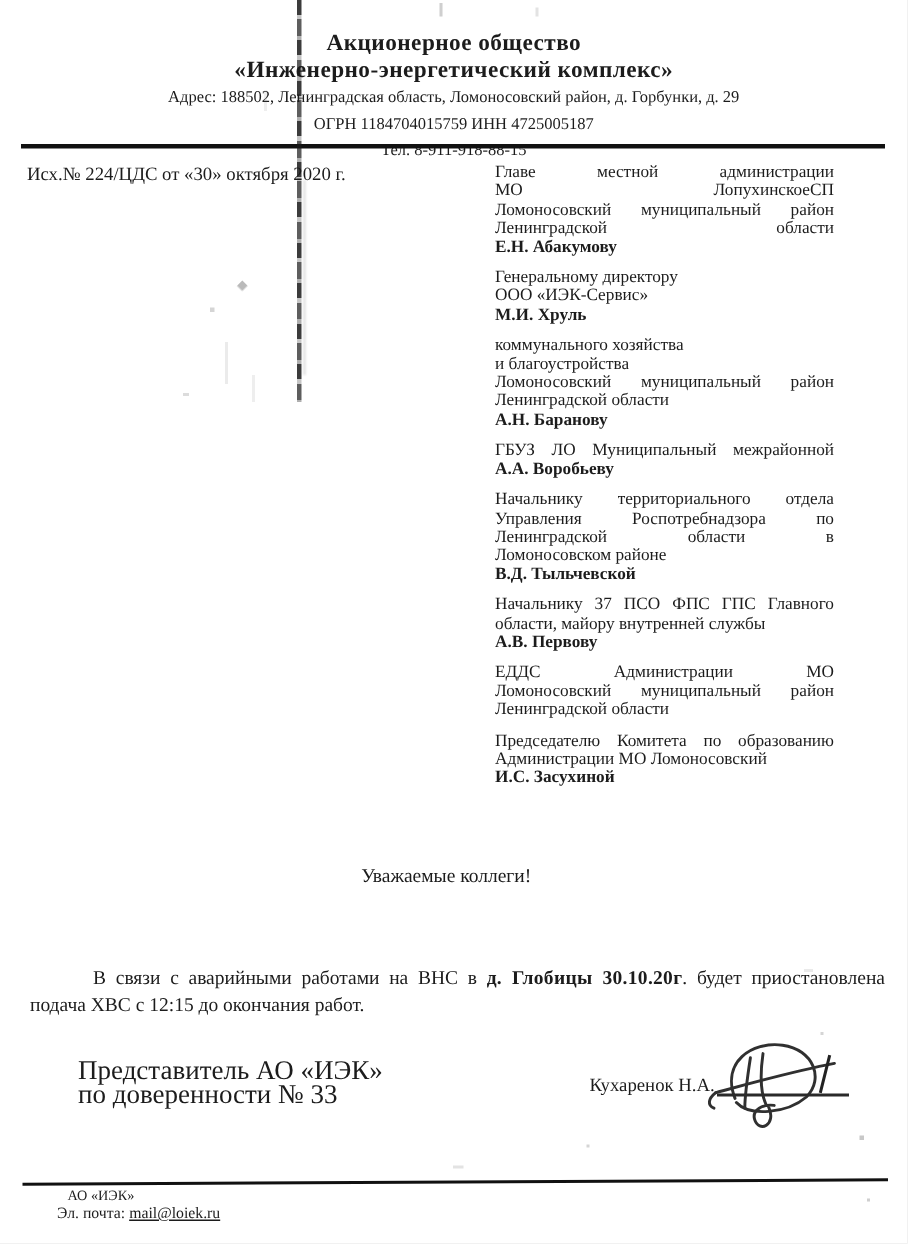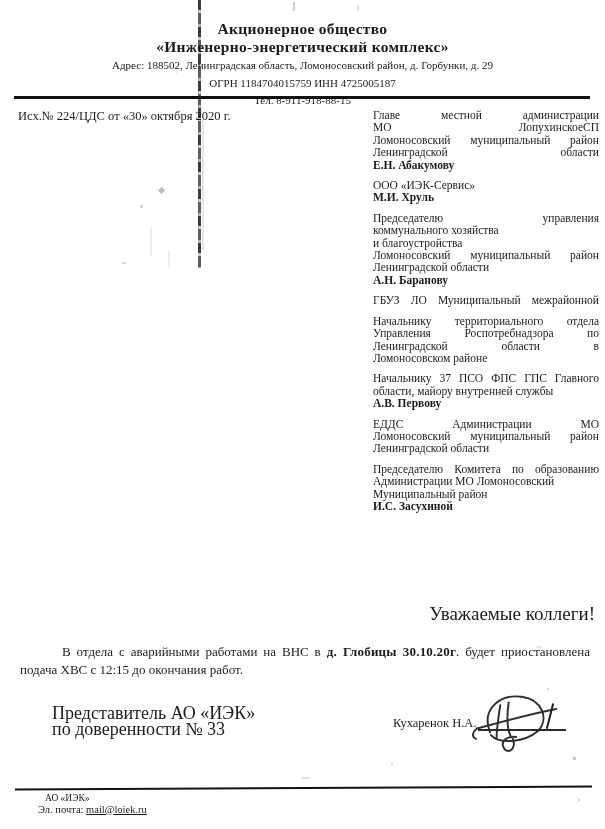--- a/index.html
+++ b/index.html
@@ -11,27 +11,27 @@
   
   .header{position:absolute;top:20px;left:0;right:0;text-align:center;}
   .org-type{font-size:15.5px;font-weight:bold;line-height:17px;letter-spacing:.3px;}
   .org-name{font-size:15.5px;font-weight:bold;line-height:17px;letter-spacing:.3px;margin-top:1px;}
   .hdr-small{font-size:11px;line-height:12.5px;margin-top:5px;}
   .hdr-addr{margin-top:4px;}
   .rule-top{position:absolute;top:96px;left:14px;width:576px;height:2.6px;background:#111;}
   
   .outgoing{position:absolute;top:109px;left:18px;font-size:12.5px;}
   
-  .addressees{position:absolute;top:109px;left:330px;width:226px;font-size:11.5px;line-height:12.4px;margin-left:43px;}
+  .addressees{position:absolute;top:109px;left:330px;width:226px;font-size:11.5px;line-height:12.4px;}
   .addr-block{margin-bottom:8px;}
   .addr-line{white-space:normal;}
   .addr-line.just{text-align:justify;text-align-last:justify;}
   .addr-line.bold{font-weight:bold;}
   
-  .salutation{position:absolute;top:603px;left:0;right:10px;text-align:right;font-size:19px;}
+  .salutation{position:absolute;top:576px;left:0;right:10px;text-align:center;font-size:13px;}
   .body-par{position:absolute;top:630px;left:20px;width:570px;font-size:13px;line-height:17.5px;
             text-align:justify;text-indent:42px;}
   .body-par b{letter-spacing:.2px;}
   
   .sig-left{position:absolute;top:706px;left:52px;font-size:18px;line-height:15.5px;}
   .sig-name{position:absolute;top:716px;left:393px;font-size:12.5px;}
   .sig-scribble{position:absolute;top:688px;left:462px;width:112px;height:68px;}
   .sig-underline{position:absolute;top:729px;left:478px;width:88px;height:1.6px;background:#2a2a2a;}
   .sig-slash{position:absolute;top:703px;left:549px;width:1.8px;height:26px;background:#222;transform:rotate(14deg);}
   
@@ -67,60 +67,61 @@
 
   <div class="addressees">
       <div class="addr-block">
         <div class="addr-line just">Главе местной администрации</div>
         <div class="addr-line just">МО ЛопухинскоеСП</div>
         <div class="addr-line just">Ломоносовский муниципальный район</div>
         <div class="addr-line just">Ленинградской области</div>
         <div class="addr-line bold">Е.Н. Абакумову</div>
       </div>
       <div class="addr-block">
+        <div class="addr-line">Генеральному директору</div>
         <div class="addr-line">ООО «ИЭК-Сервис»</div>
         <div class="addr-line bold">М.И. Хруль</div>
       </div>
       <div class="addr-block">
-        <div class="addr-line just">Председателю управления</div>
         <div class="addr-line">коммунального хозяйства</div>
         <div class="addr-line">и благоустройства</div>
         <div class="addr-line just">Ломоносовский муниципальный район</div>
         <div class="addr-line">Ленинградской области</div>
         <div class="addr-line bold">А.Н. Баранову</div>
       </div>
       <div class="addr-block">
         <div class="addr-line just">ГБУЗ ЛО Муниципальный межрайонной</div>
+        <div class="addr-line bold">А.А. Воробьеву</div>
       </div>
       <div class="addr-block">
         <div class="addr-line just">Начальнику территориального отдела</div>
         <div class="addr-line just">Управления Роспотребнадзора по</div>
         <div class="addr-line just">Ленинградской области в</div>
         <div class="addr-line">Ломоносовском районе</div>
+        <div class="addr-line bold">В.Д. Тыльчевской</div>
       </div>
       <div class="addr-block">
         <div class="addr-line just">Начальнику 37 ПСО ФПС ГПС Главного</div>
         <div class="addr-line">области, майору внутренней службы</div>
         <div class="addr-line bold">А.В. Первову</div>
       </div>
       <div class="addr-block">
         <div class="addr-line just">ЕДДС Администрации МО</div>
         <div class="addr-line just">Ломоносовский муниципальный район</div>
         <div class="addr-line">Ленинградской области</div>
       </div>
       <div class="addr-block">
         <div class="addr-line just">Председателю Комитета по образованию</div>
         <div class="addr-line">Администрации МО Ломоносовский</div>
-        <div class="addr-line">Муниципальный район</div>
         <div class="addr-line bold">И.С. Засухиной</div>
       </div>
     </div>
 
   <div class="salutation">Уважаемые коллеги!</div>
-  <p class="body-par"><span>В отдела с аварийными работами на ВНС в </span><b>д. Глобицы 30.10.20г</b><span>. будет приостановлена подача ХВС с 12:15 до окончания работ.</span></p>
+  <p class="body-par"><span>В связи с аварийными работами на ВНС в </span><b>д. Глобицы 30.10.20г</b><span>. будет приостановлена подача ХВС с 12:15 до окончания работ.</span></p>
 
   <div class="sig-left">
     <div>Представитель АО «ИЭК»</div>
     <div>по доверенности № 33</div>
   </div>
   <div class="sig-name">Кухаренок Н.А.</div>
   <svg class="sig-scribble" viewBox="0 0 120 70" fill="none" stroke="#1f1f1f" stroke-width="2.1" stroke-linecap="round" stroke-linejoin="round" opacity="0.92">
     <path d="M30,46 C20,20 42,5 64,8 C86,11 94,32 81,45 C67,57 40,59 31,49"></path>
     <path d="M41,17 C39,30 37,44 37,53"></path>
     <path d="M50,14 C48,28 48,41 52,50"></path>

